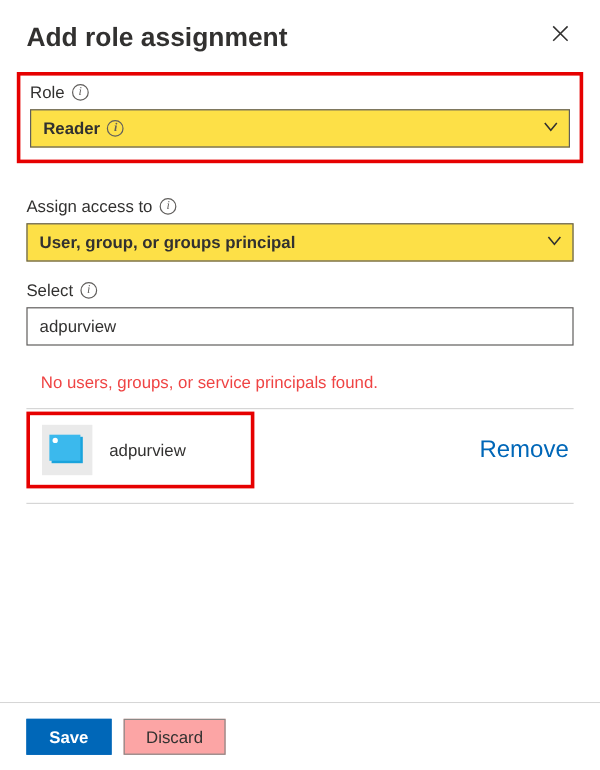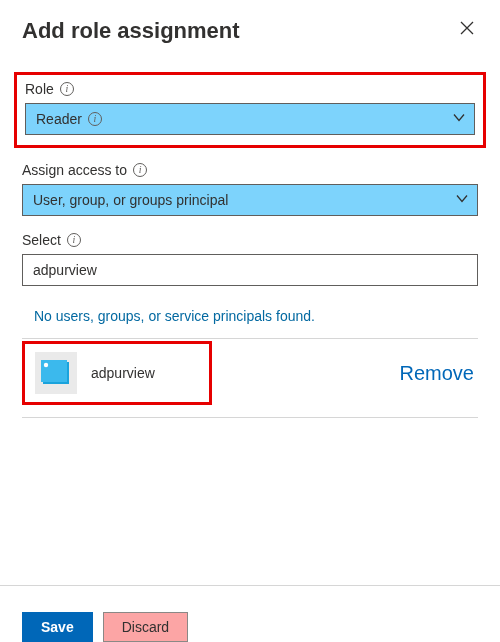--- a/index.html
+++ b/index.html
@@ -27,21 +27,21 @@
     margin: 0;
   }
   .close {
     font-size: 18px;
     line-height: 1;
     cursor: pointer;
     padding: 2px 4px;
     background: none;
     border: none;
   }
-  .section { margin-top: 28px; }
+  .section { margin-top: 16px; }
   .hl-box {
     border: 3px solid #e60000;
     padding: 6px 8px 10px 8px;
     margin-left: -8px;
     margin-right: -8px;
   }
   .field-label {
     display: flex;
     align-items: center;
     gap: 6px;
@@ -63,43 +63,44 @@
     font-style: italic;
     font-family: Georgia, serif;
   }
   .dropdown {
     position: relative;
     border: 1px solid #605e5c;
     height: 32px;
     display: flex;
     align-items: center;
     padding: 0 30px 0 10px;
-    background: #7dd3fc;
-    cursor: pointer;
+    background: #fde047;
+    cursor: pointer;
+    font-weight: bold;
   }
   .dropdown .dd-text { display: flex; align-items: center; gap: 6px; }
   .chevron {
     position: absolute;
     right: 8px;
     top: 50%;
     transform: translateY(-50%);
   }
   .text-input {
     width: 100%;
     height: 32px;
     border: 1px solid #605e5c;
     padding: 0 10px;
     font-family: inherit;
     font-size: 14px;
     color: #323130;
   }
   .result-msg {
     margin-top: 22px;
     padding-left: 12px;
-    color: #0369a1;
+    color: #ef4444;
   }
   .divider {
     border: none;
     border-top: 1px solid #d6d6d6;
     margin: 14px 0 0 0;
   }
   .selected-label {
     margin-top: 24px;
     margin-bottom: 6px;
   }
@@ -136,21 +137,21 @@
     bottom: 56px;
     border: none;
     border-top: 1px solid #d6d6d6;
     margin: 0;
   }
   .footer {
     position: absolute;
     left: 0; right: 0; bottom: 0;
     height: 56px;
     display: flex;
-    align-items: flex-end;
+    align-items: center;
     gap: 10px;
     padding: 0 22px;
     background: #fff;
   }
   .btn {
     height: 30px;
     padding: 0 18px;
     font-size: 14px;
     cursor: pointer;
     font-family: inherit;
@@ -193,21 +194,21 @@
         </span>
         <span class="chevron">
           <svg width="14" height="14" viewBox="0 0 14 14">
               <path d="M2 4 L7 10 L12 4" stroke="#323130" stroke-width="1.3" fill="none"></path>
             </svg>
         </span>
       </div>
     </div>
   </div>
 
-  <div class="section" style="margin-top:14px;">
+  <div class="section" style="margin-top:28px;">
     <div class="field-label">
       <span>Assign access to</span>
       <span class="info-icon">i</span>
     </div>
     <div class="dropdown">
       <span class="dd-text">
         <span>User, group, or groups principal</span>
       </span>
       <span class="chevron">
         <svg width="14" height="14" viewBox="0 0 14 14">

